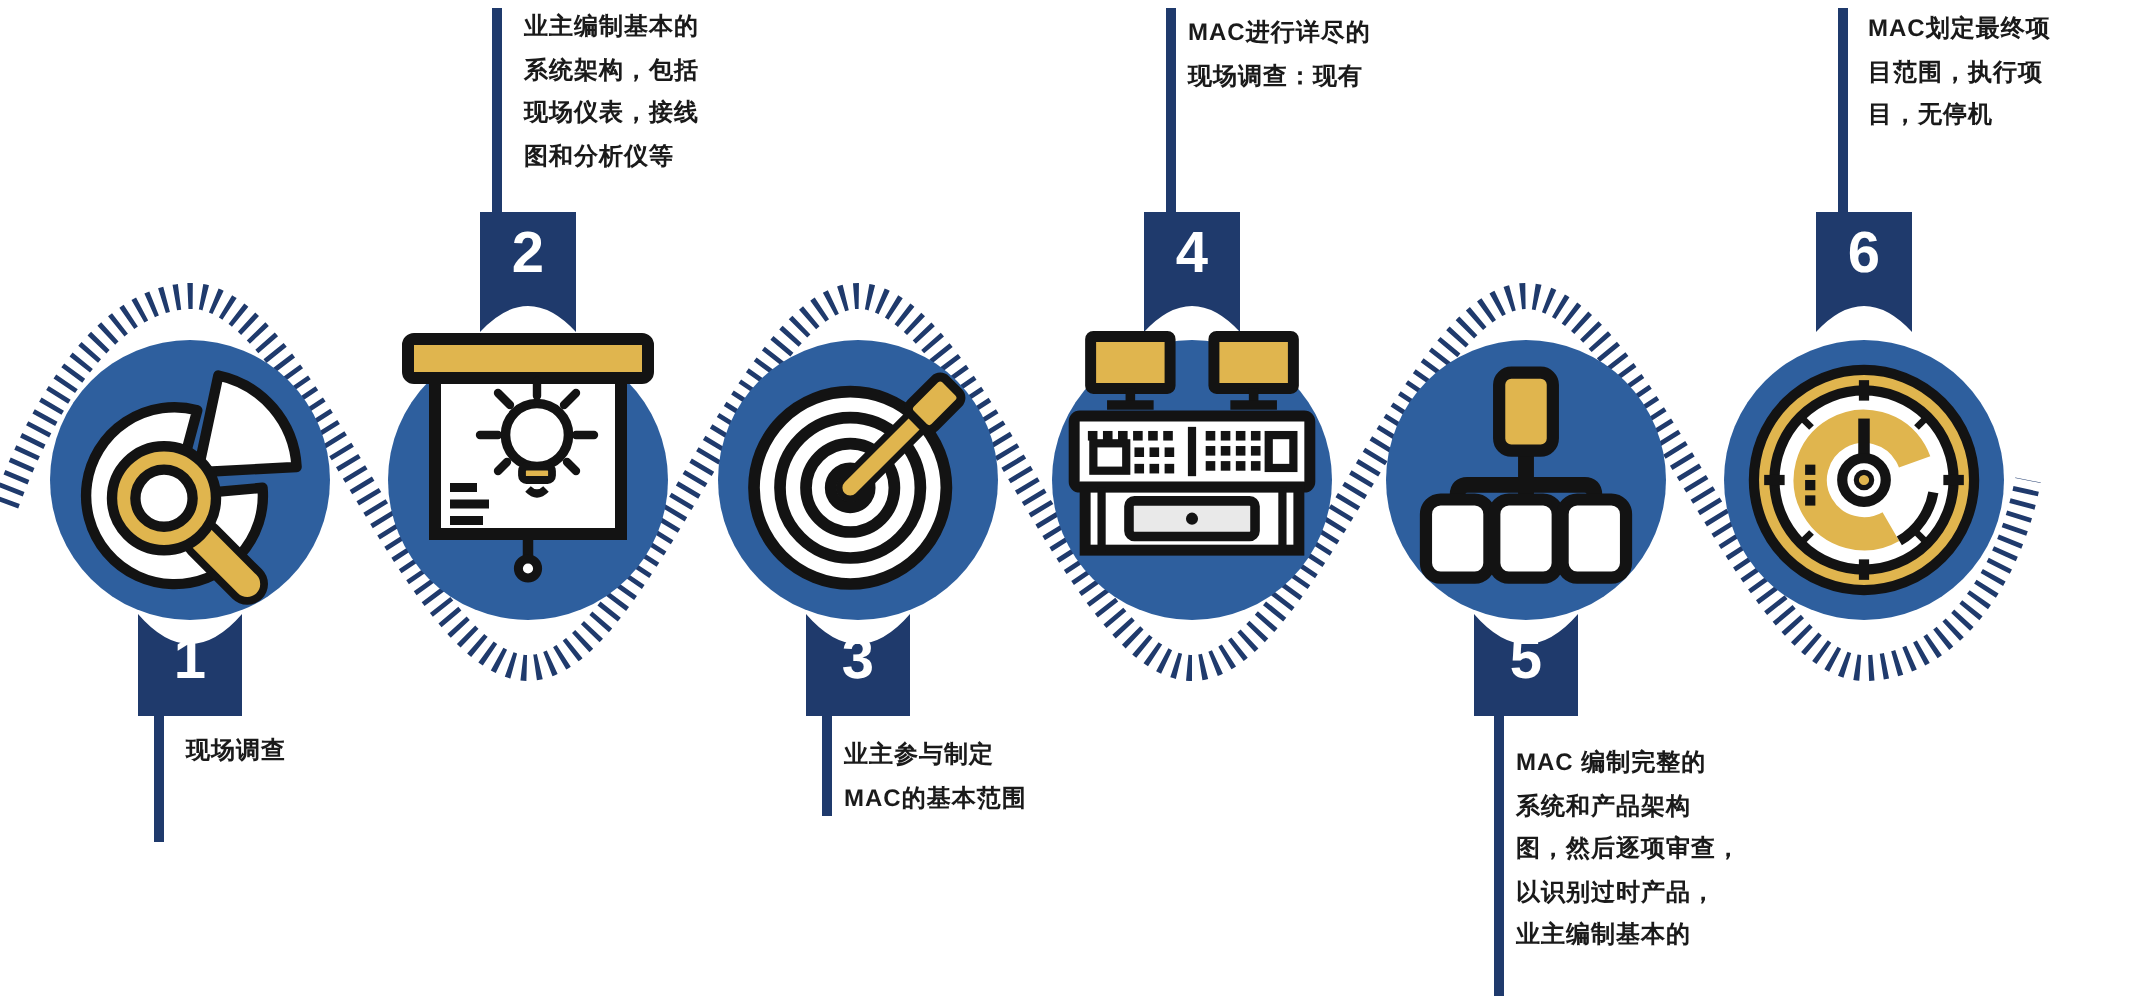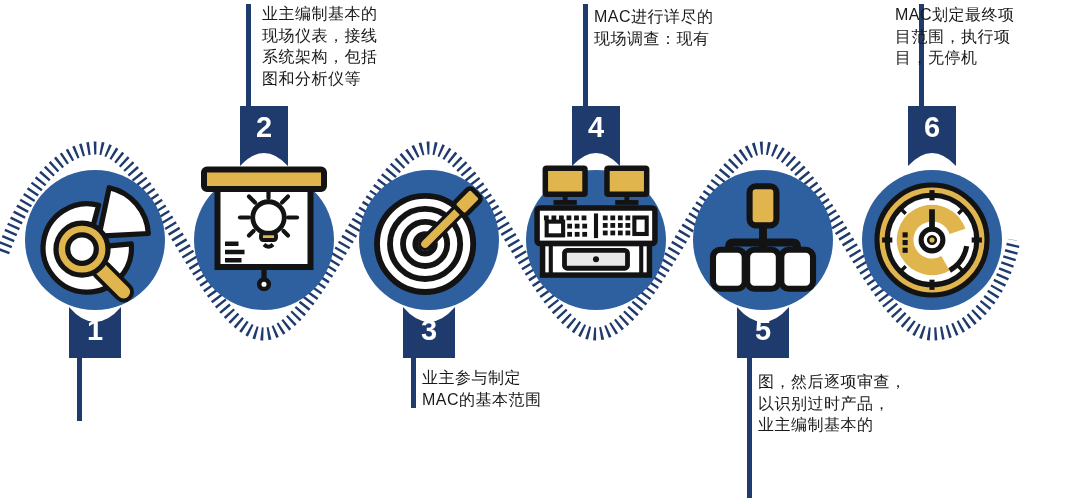--- a/index.html
+++ b/index.html
@@ -5,22 +5,22 @@
   :root{
     --navy:#1f3a6c; --blue:#2e5f9e; --gold:#e0b54e; --ink:#131313; --text:#1a1a1a; --paper:#ffffff;
   }
   html,body{margin:0;padding:0;background:#fff;}
   #canvas{
     position:relative;width:1066px;height:501px;background:var(--paper);
     font-family:"Liberation Sans","DejaVu Sans",sans-serif;overflow:hidden;
   }
   #art{position:absolute;left:0;top:0;}
   .label{
-    position:absolute;color:var(--text);font-size:16px;line-height:21.5px;
-    font-weight:normal;white-space:nowrap;letter-spacing:0.5px;
+    position:absolute;color:var(--text);font-size:12px;line-height:21.5px;
+    font-weight:bold;white-space:nowrap;letter-spacing:0.5px;
   }
   .num{
     position:absolute;color:#fff;font-size:29px;font-weight:bold;
     text-align:center;line-height:34px;height:40px;
   }
 </style>
 </head>
 <body>
 
 <div id="canvas">
@@ -179,44 +179,47 @@
   </svg>
 
   <div class="num" style="left:69px;top:313px;width:52px">1</div>
   <div class="num" style="left:240px;top:110px;width:48px">2</div>
   <div class="num" style="left:403px;top:313px;width:52px">3</div>
   <div class="num" style="left:572px;top:110px;width:48px">4</div>
   <div class="num" style="left:737px;top:313px;width:52px">5</div>
   <div class="num" style="left:908px;top:110px;width:48px">6</div>
 
   <div class="label" style="left:93px;top:365px">
+    <div>现场调查</div>
   </div>
 
   <div class="label" style="left:262px;top:3px">
     <div>业主编制基本的</div>
+    <div>系统架构，包括</div>
     <div>现场仪表，接线</div>
-    <div>系统架构，包括</div>
     <div>图和分析仪等</div>
   </div>
 
   <div class="label" style="left:422px;top:367px">
     <div>业主参与制定</div>
     <div>MAC的基本范围</div>
   </div>
 
   <div class="label" style="left:594px;top:6px">
     <div>MAC进行详尽的</div>
     <div>现场调查：现有</div>
   </div>
 
   <div class="label" style="left:758px;top:371px">
+    <div>MAC 编制完整的</div>
+    <div>系统和产品架构</div>
     <div>图，然后逐项审查，</div>
     <div>以识别过时产品，</div>
     <div>业主编制基本的</div>
   </div>
 
-  <div class="label" style="left:895px;top:4px">
+  <div class="label" style="left:934px;top:4px">
     <div>MAC划定最终项</div>
     <div>目范围，执行项</div>
     <div>目，无停机</div>
   </div>
 
 </div>
 
 </body></html>

